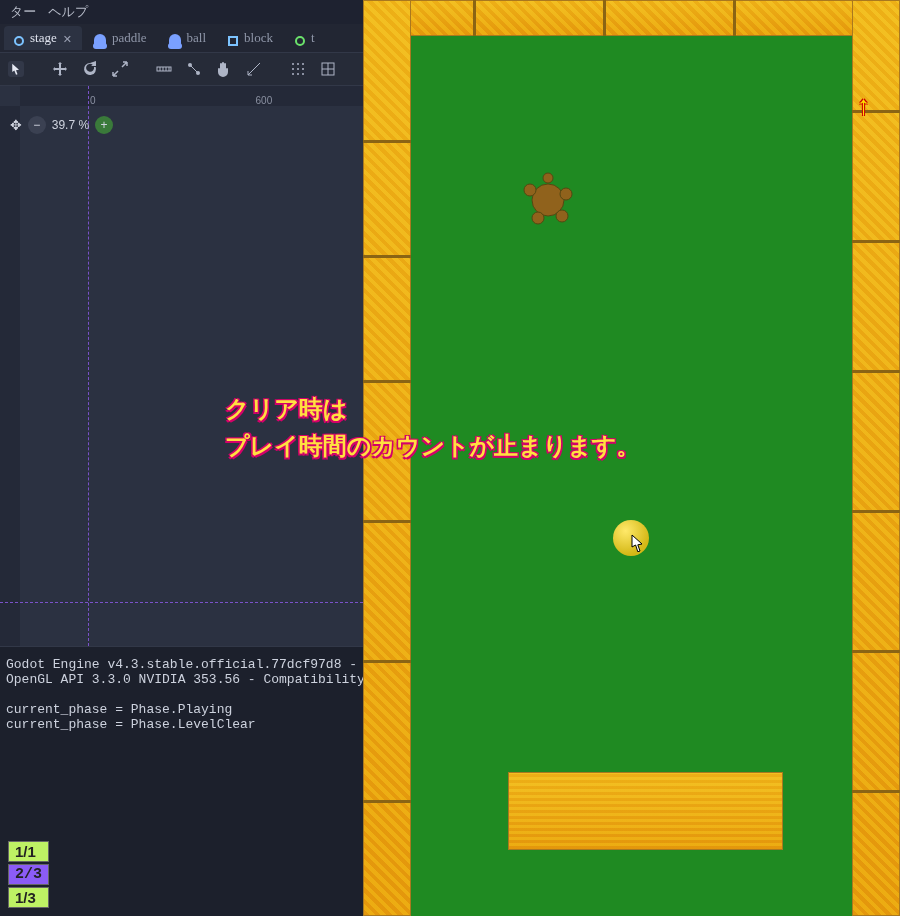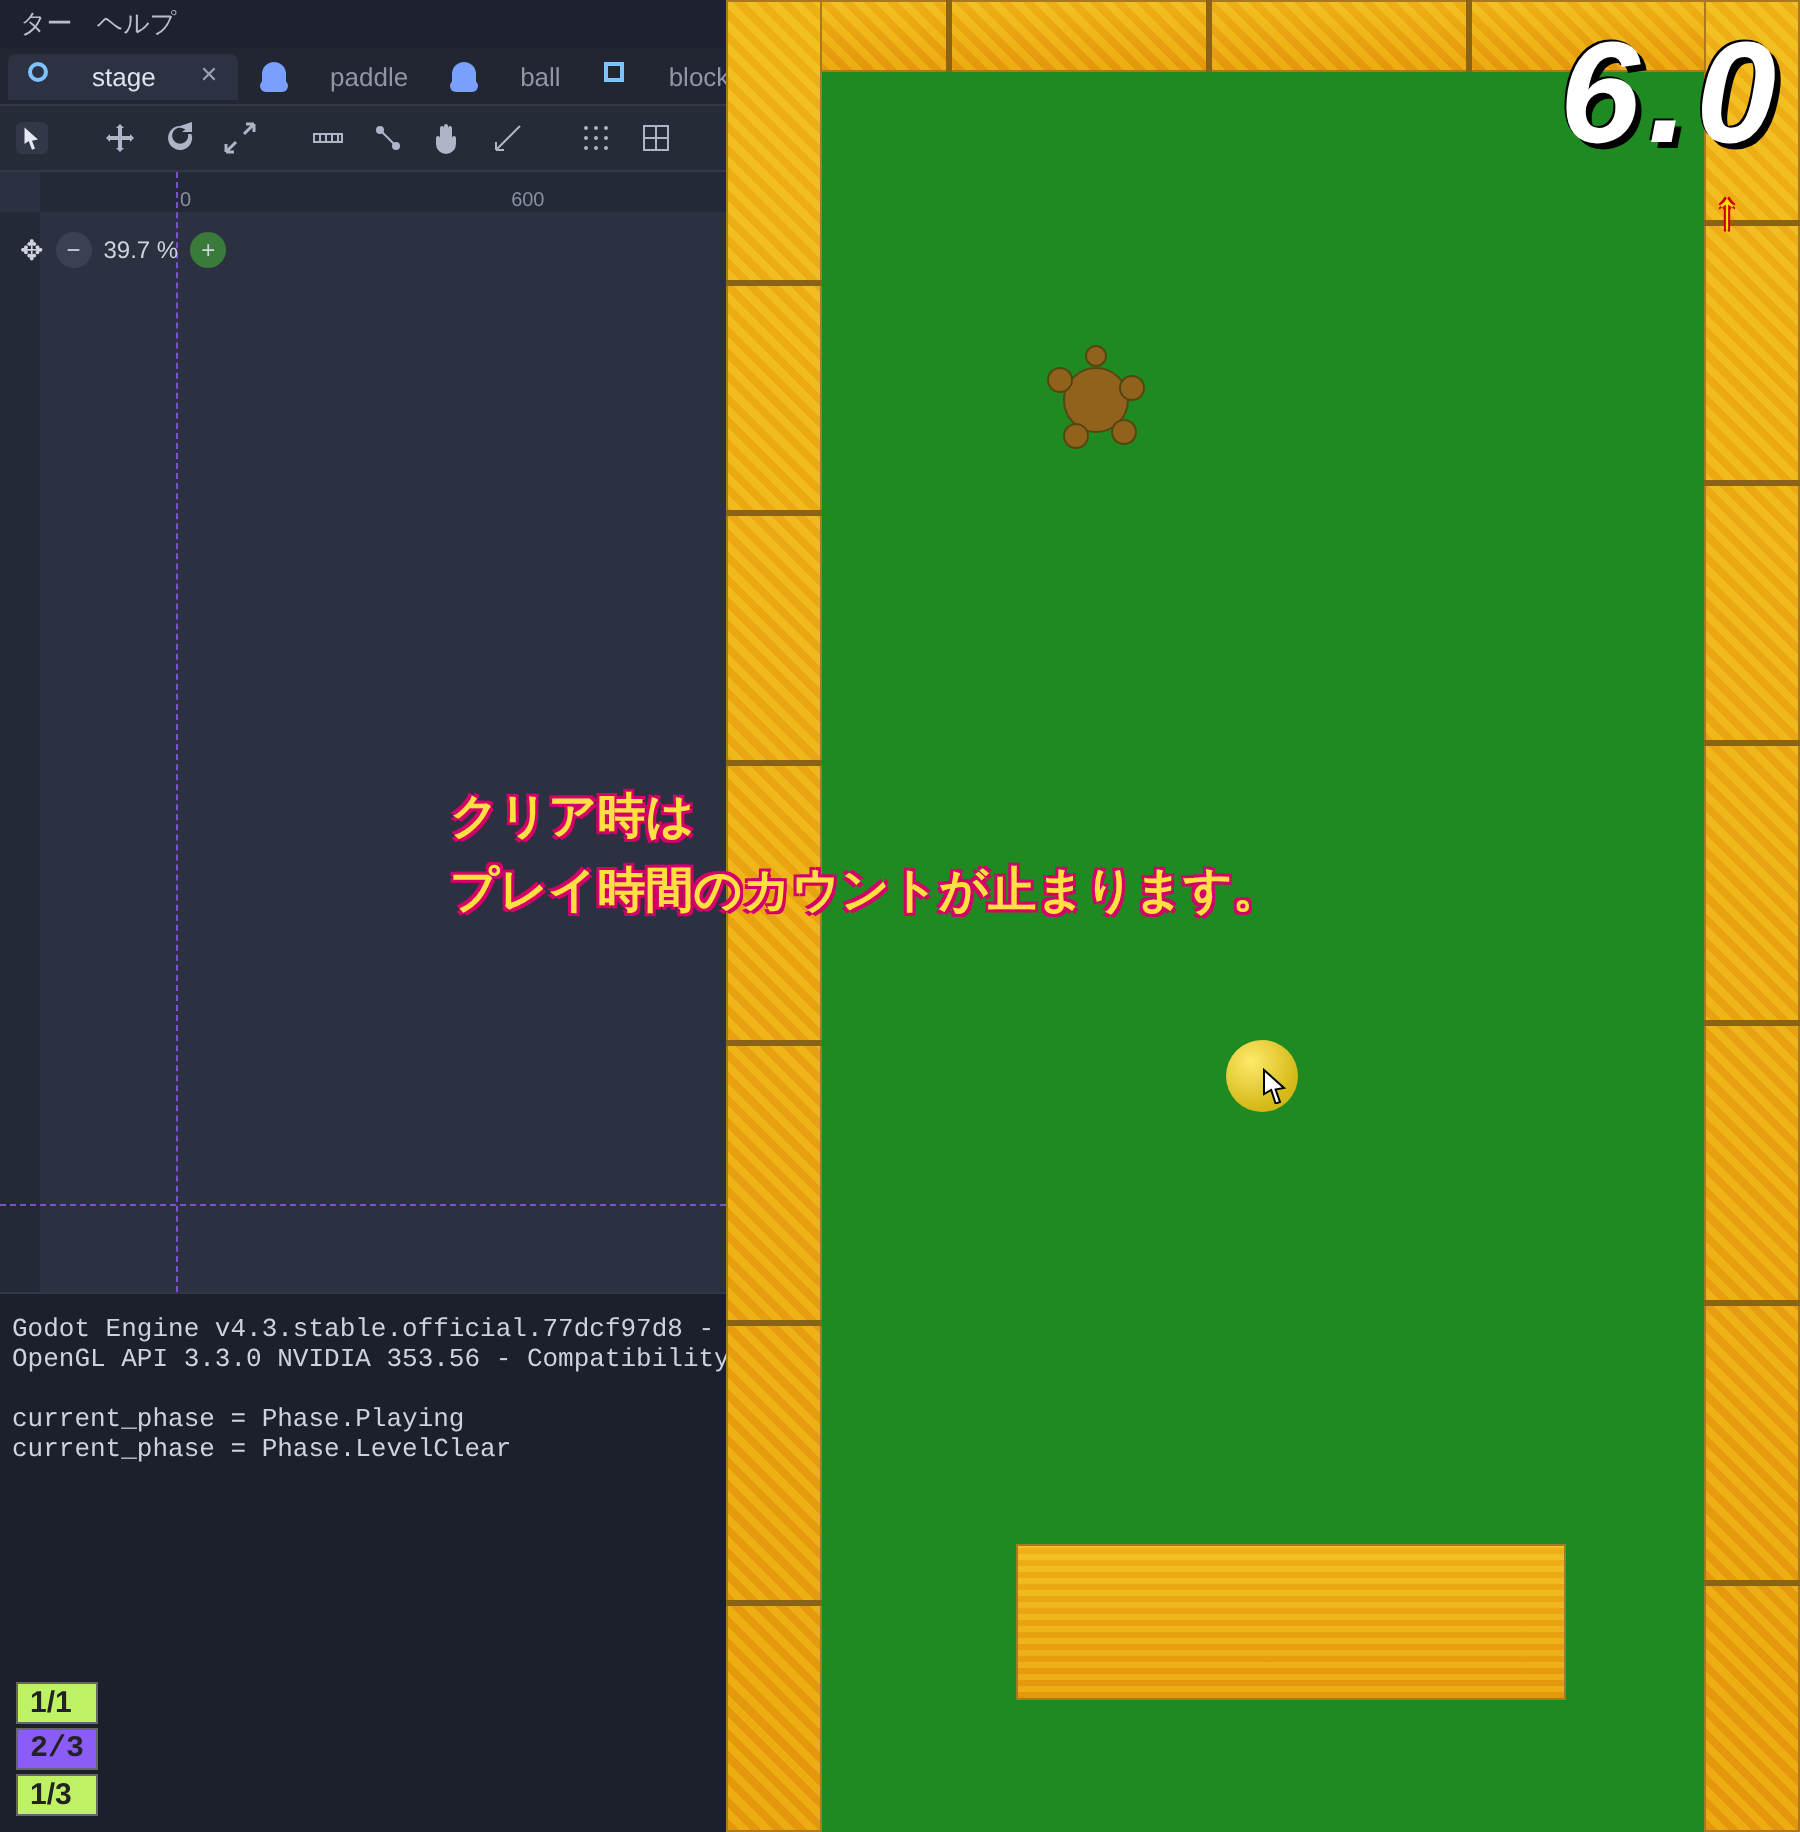--- a/index.html
+++ b/index.html
@@ -43,26 +43,27 @@
     background: #222633;
     display: flex;
     align-items: center;
     gap: 2px;
     font-size: 13px;
     overflow: hidden;
     padding-left: 4px;
   }
   .tab {
     display: flex;
-    align-items: flex-start;
-    gap: 22px;
+    align-items: flex-end;
+    gap: 6px;
     padding: 4px 10px;
     color: #8f96a8;
     border-radius: 4px 4px 0 0;
     white-space: nowrap;
+    font-family: Liberation Serif, serif;
   }
   .tab.active {
     background: #2c3242;
     color: #dfe3ee;
   }
   .tab .close { color: #9aa0b3; font-size: 11px; }
   .glyph-circle { border:2px solid #7cc3ff; border-radius:50%; width:10px;height:10px; }
   .glyph-actor { width:12px;height:12px;background:#7aa0ff;border-radius:50% 50% 0 0; position:relative;}
   .glyph-actor::after{content:"";position:absolute;bottom:-3px;left:-1px;width:14px;height:6px;background:#7aa0ff;border-radius:3px;}
   .glyph-square { width:10px;height:10px;border:2px solid #7cc3ff; }
@@ -392,21 +393,20 @@
     <div style="position:absolute;top:110px;left:0;height:3px;width:48px;background:#8a6414;"></div>
     <div style="position:absolute;top:240px;left:0;height:3px;width:48px;background:#8a6414;"></div>
     <div style="position:absolute;top:370px;left:0;height:3px;width:48px;background:#8a6414;"></div>
     <div style="position:absolute;top:510px;left:0;height:3px;width:48px;background:#8a6414;"></div>
     <div style="position:absolute;top:650px;left:0;height:3px;width:48px;background:#8a6414;"></div>
     <div style="position:absolute;top:790px;left:0;height:3px;width:48px;background:#8a6414;"></div>
   </div>
 
   <div class="field" style="left:48px;top:36px;right:48px;bottom:0"></div>
 
-  <div class="timer">6.0</div>
   <div class="arrow-up">↑</div>
 
 
   <div class="splat" style="left:155px;top:170px">
     <svg viewBox="0 0 60 60">
         <g fill="#c0521a" stroke="#6b2c0a" stroke-width="1">
       <circle cx="30" cy="30" r="16"></circle>
       <circle cx="12" cy="20" r="6"></circle>
           <circle cx="48" cy="24" r="6"></circle>
       <circle cx="20" cy="48" r="6"></circle>

